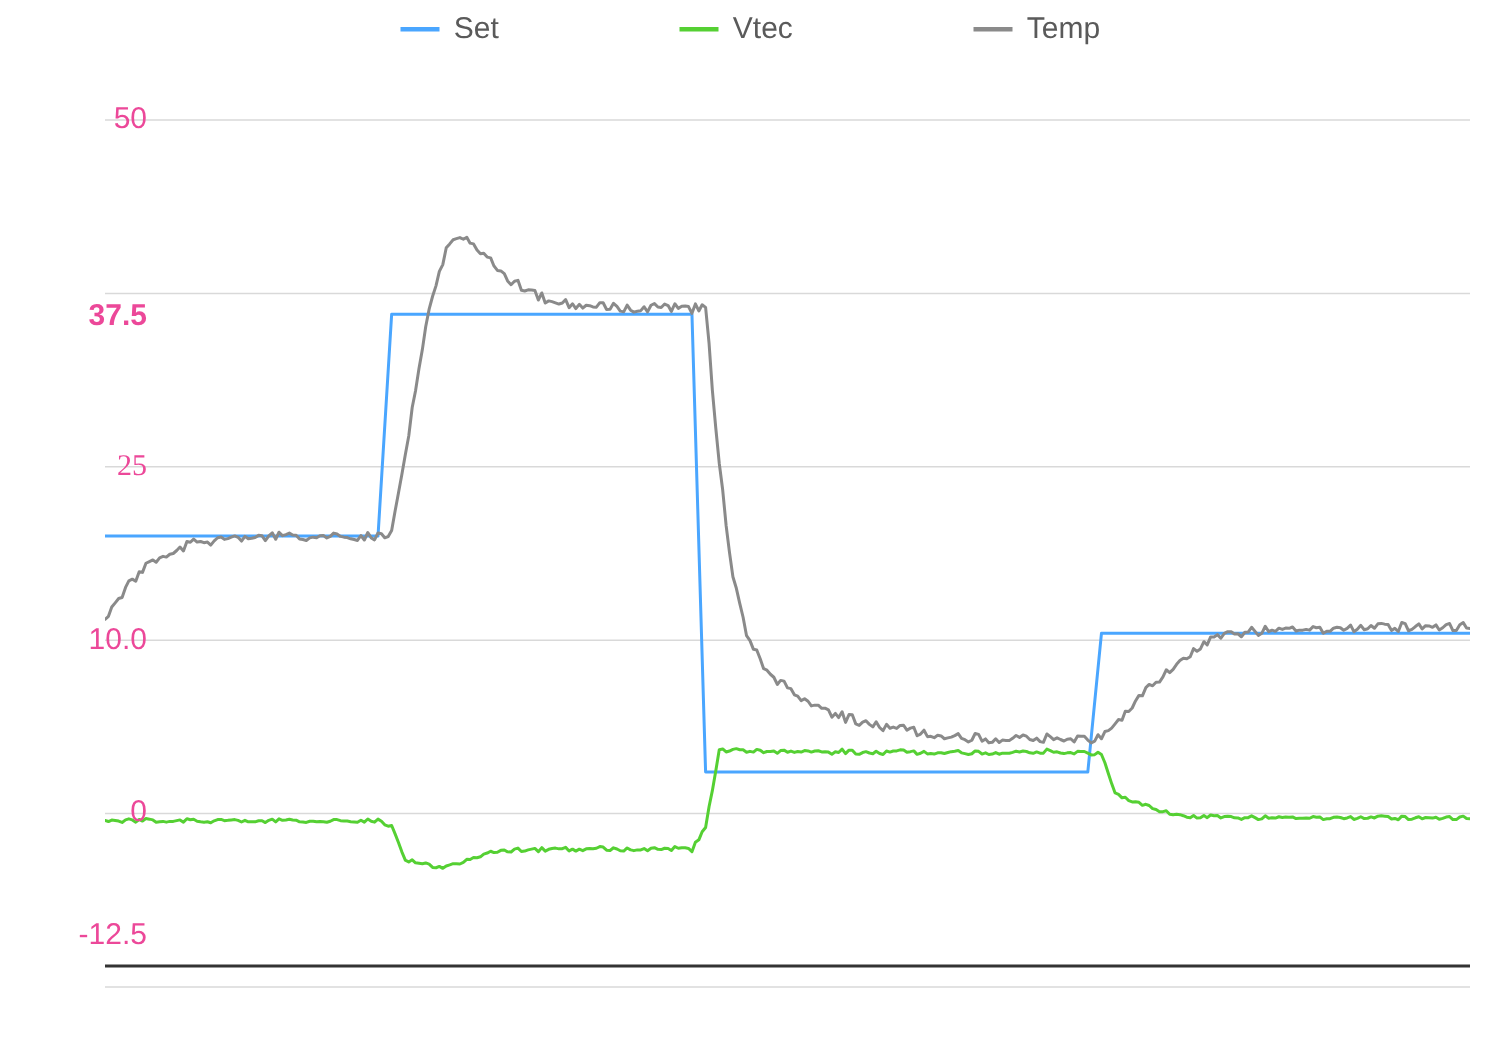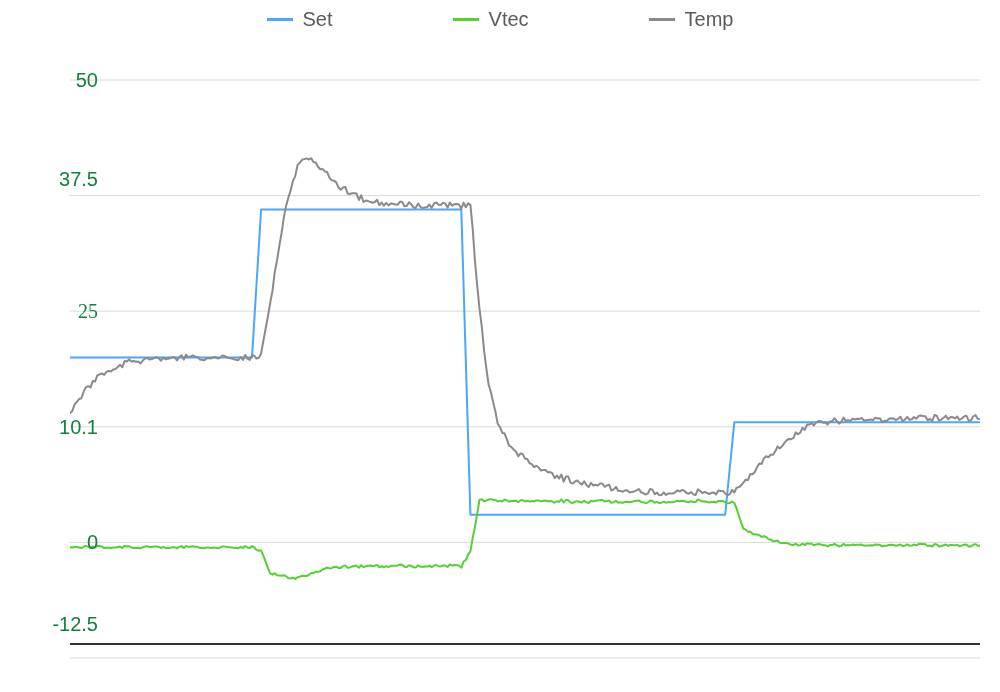--- a/index.html
+++ b/index.html
@@ -44,21 +44,21 @@
     left: 70px;
     top: 60px;
     width: 910px;
     height: 600px;
   }
   .ytick {
     position: absolute;
     right: 926px;
     transform: translateY(-50%);
     font-size: 20px;
-    color: #15803d;
+    color: #ec4899;
     text-align: right;
     width: 60px;
   }
   svg.grid, svg.lines {
     position: absolute;
     left: 0;
     top: 0;
   }
   .grid line.h {
     stroke: #d9d9d9;
@@ -106,18 +106,18 @@
         <line x1="0" x2="910" y1="584" y2="584" class="axis"></line>
       </svg>
     <svg class="lines" width="910" height="600">
         <path d="M0.0 297.4 L9.1 297.4 L18.2 297.4 L27.3 297.4 L36.4 297.4 L45.5 297.4 L54.6 297.4 L63.7 297.4 L72.8 297.4 L81.9 297.4 L91.0 297.4 L100.1 297.4 L109.2 297.4 L118.3 297.4 L127.4 297.4 L136.5 297.4 L145.6 297.4 L154.7 297.4 L163.8 297.4 L172.9 297.4 L182.0 297.4 L191.1 149.5 L200.2 149.5 L209.3 149.5 L218.4 149.5 L227.5 149.5 L236.6 149.5 L245.7 149.5 L254.8 149.5 L263.9 149.5 L273.0 149.5 L282.1 149.5 L291.2 149.5 L300.3 149.5 L309.4 149.5 L318.5 149.5 L327.6 149.5 L336.7 149.5 L345.8 149.5 L354.9 149.5 L364.0 149.5 L373.1 149.5 L382.2 149.5 L391.3 149.5 L400.4 454.7 L409.5 454.7 L418.6 454.7 L427.7 454.7 L436.8 454.7 L445.9 454.7 L455.0 454.7 L464.1 454.7 L473.2 454.7 L482.3 454.7 L491.4 454.7 L500.5 454.7 L509.6 454.7 L518.7 454.7 L527.8 454.7 L536.9 454.7 L546.0 454.7 L555.1 454.7 L564.2 454.7 L573.3 454.7 L582.4 454.7 L591.5 454.7 L600.6 454.7 L609.7 454.7 L618.8 454.7 L627.9 454.7 L637.0 454.7 L646.1 454.7 L655.2 454.7 L664.3 362.2 L673.4 362.2 L682.5 362.2 L691.6 362.2 L700.7 362.2 L709.8 362.2 L718.9 362.2 L728.0 362.2 L737.1 362.2 L746.2 362.2 L755.3 362.2 L764.4 362.2 L773.5 362.2 L782.6 362.2 L791.7 362.2 L800.8 362.2 L809.9 362.2 L819.0 362.2 L828.1 362.2 L837.2 362.2 L846.3 362.2 L855.4 362.2 L864.5 362.2 L873.6 362.2 L882.7 362.2 L891.8 362.2 L900.9 362.2 L910.0 362.2 " class="series" stroke="#4aa6ff"></path>
         <path d="M0.0 487.0 L2.3 487.7 L4.5 486.7 L6.8 487.0 L9.1 487.4 L11.4 488.3 L13.7 486.6 L15.9 485.9 L18.2 486.6 L20.5 488.1 L22.8 486.3 L25.0 487.4 L27.3 485.7 L29.6 486.1 L31.9 486.6 L34.1 488.1 L36.4 487.8 L38.7 487.6 L40.9 488.1 L43.2 487.6 L45.5 487.6 L47.8 487.1 L50.0 486.6 L52.3 488.1 L54.6 485.8 L56.9 486.5 L59.1 486.2 L61.4 487.5 L63.7 487.9 L66.0 488.1 L68.3 487.8 L70.5 488.5 L72.8 487.2 L75.1 486.4 L77.4 486.3 L79.6 487.1 L81.9 486.9 L84.2 486.6 L86.5 486.4 L88.7 486.9 L91.0 488.0 L93.3 486.9 L95.5 487.9 L97.8 487.9 L100.1 487.9 L102.4 487.2 L104.7 487.2 L106.9 488.4 L109.2 486.9 L111.5 486.1 L113.8 487.9 L116.0 485.9 L118.3 486.9 L120.6 486.6 L122.9 486.2 L125.1 486.7 L127.4 486.8 L129.7 487.9 L131.9 488.0 L134.2 488.3 L136.5 487.5 L138.8 487.5 L141.1 487.9 L143.3 487.6 L145.6 487.8 L147.9 488.2 L150.2 487.5 L152.4 486.4 L154.7 486.4 L157.0 487.1 L159.3 487.3 L161.5 487.4 L163.8 487.8 L166.1 488.0 L168.3 488.2 L170.6 486.8 L172.9 488.1 L175.2 486.0 L177.5 487.5 L179.7 488.1 L182.0 486.1 L184.3 487.5 L186.5 489.9 L188.8 490.8 L191.1 490.3 L193.4 495.9 L195.7 501.8 L197.9 507.9 L200.2 513.4 L202.5 514.7 L204.8 513.2 L207.0 515.2 L209.3 515.5 L211.6 515.8 L213.8 515.3 L216.1 516.1 L218.4 518.3 L220.7 518.5 L222.9 517.6 L225.2 518.9 L227.5 517.3 L229.8 516.6 L232.1 515.8 L234.3 515.9 L236.6 516.0 L238.9 514.9 L241.2 512.9 L243.4 513.0 L245.7 511.7 L248.0 511.8 L250.3 511.2 L252.5 509.4 L254.8 508.7 L257.1 507.5 L259.3 508.4 L261.6 508.2 L263.9 506.9 L266.2 506.7 L268.4 507.9 L270.7 508.0 L273.0 506.1 L275.3 505.4 L277.6 507.7 L279.8 507.4 L282.1 506.6 L284.4 506.1 L286.6 505.6 L288.9 507.8 L291.2 505.1 L293.5 507.4 L295.8 506.2 L298.0 505.7 L300.3 505.4 L302.6 505.9 L304.9 505.8 L307.1 504.9 L309.4 507.3 L311.7 506.1 L313.9 507.4 L316.2 506.1 L318.5 507.1 L320.8 505.9 L323.1 505.7 L325.3 505.8 L327.6 505.5 L329.9 504.4 L332.1 504.7 L334.4 506.8 L336.7 507.0 L339.0 505.2 L341.3 506.0 L343.5 507.2 L345.8 507.4 L348.1 505.3 L350.4 506.6 L352.6 507.1 L354.9 506.6 L357.2 506.6 L359.4 505.7 L361.7 507.2 L364.0 505.5 L366.3 505.1 L368.6 506.2 L370.8 506.4 L373.1 505.5 L375.4 505.6 L377.6 507.0 L379.9 504.4 L382.2 505.5 L384.5 505.1 L386.8 505.2 L389.0 505.6 L391.3 507.8 L393.6 501.5 L395.9 499.9 L398.1 494.5 L400.4 491.7 L402.7 477.8 L404.9 467.1 L407.2 453.9 L409.5 439.8 L411.8 439.3 L414.1 441.3 L416.3 440.7 L418.6 439.6 L420.9 439.1 L423.2 439.8 L425.4 439.9 L427.7 441.5 L430.0 440.9 L432.3 441.4 L434.5 439.6 L436.8 440.2 L439.1 441.8 L441.3 441.0 L443.6 441.0 L445.9 440.7 L448.2 442.2 L450.4 440.4 L452.7 440.1 L455.0 441.5 L457.3 440.7 L459.6 441.6 L461.8 441.0 L464.1 441.4 L466.4 440.4 L468.7 440.6 L470.9 441.4 L473.2 440.7 L475.5 440.5 L477.8 441.3 L480.0 441.1 L482.3 441.4 L484.6 442.8 L486.9 441.2 L489.1 441.7 L491.4 439.4 L493.7 442.4 L496.0 440.1 L498.2 440.1 L500.5 442.6 L502.8 442.9 L505.1 441.7 L507.3 441.1 L509.6 442.0 L511.9 442.5 L514.1 440.8 L516.4 442.3 L518.7 443.0 L521.0 440.7 L523.3 441.4 L525.5 440.7 L527.8 440.6 L530.1 439.9 L532.4 440.0 L534.6 441.5 L536.9 441.1 L539.2 440.6 L541.4 442.9 L543.7 442.2 L546.0 440.9 L548.3 442.6 L550.5 442.4 L552.8 442.7 L555.1 441.9 L557.4 441.8 L559.6 442.3 L561.9 441.7 L564.2 441.1 L566.5 440.8 L568.8 440.4 L571.0 441.9 L573.3 442.4 L575.6 443.0 L577.9 442.5 L580.1 440.6 L582.4 440.9 L584.7 442.7 L587.0 441.9 L589.2 443.0 L591.5 442.7 L593.8 441.7 L596.1 442.8 L598.3 442.1 L600.6 442.2 L602.9 442.2 L605.1 441.6 L607.4 440.8 L609.7 441.3 L612.0 440.7 L614.3 441.0 L616.5 441.9 L618.8 442.2 L621.1 441.3 L623.4 442.1 L625.6 442.1 L627.9 439.4 L630.2 440.4 L632.4 441.5 L634.7 441.2 L637.0 442.0 L639.3 442.4 L641.5 441.9 L643.8 441.7 L646.1 442.6 L648.4 440.9 L650.6 441.0 L652.9 441.0 L655.2 442.1 L657.5 443.3 L659.8 443.1 L662.0 441.5 L664.3 443.0 L666.6 448.5 L668.9 455.7 L671.1 462.4 L673.4 468.6 L675.7 469.6 L678.0 471.9 L680.2 471.5 L682.5 473.7 L684.8 474.6 L687.0 474.5 L689.3 474.9 L691.6 476.9 L693.9 476.2 L696.1 477.0 L698.4 479.1 L700.7 479.7 L703.0 481.2 L705.3 481.1 L707.5 480.5 L709.8 482.8 L712.1 483.1 L714.4 482.9 L716.6 483.1 L718.9 483.8 L721.2 484.8 L723.5 485.1 L725.7 483.7 L728.0 485.4 L730.3 485.2 L732.6 483.7 L734.8 485.1 L737.1 483.3 L739.4 483.8 L741.6 483.7 L743.9 485.3 L746.2 484.4 L748.5 484.1 L750.8 484.4 L753.0 485.2 L755.3 485.3 L757.6 486.3 L759.9 485.1 L762.1 485.1 L764.4 483.9 L766.7 485.1 L768.9 486.4 L771.2 485.9 L773.5 483.9 L775.8 485.5 L778.0 485.1 L780.3 485.4 L782.6 484.5 L784.9 485.0 L787.1 484.7 L789.4 484.8 L791.7 484.6 L794.0 485.7 L796.3 485.5 L798.5 485.5 L800.8 485.3 L803.1 485.5 L805.4 484.4 L807.6 484.8 L809.9 484.7 L812.2 486.4 L814.5 485.8 L816.7 485.8 L819.0 484.9 L821.3 484.7 L823.6 485.0 L825.8 485.8 L828.1 485.3 L830.4 484.4 L832.6 486.3 L834.9 485.6 L837.2 484.5 L839.5 485.7 L841.8 485.5 L844.0 484.6 L846.3 485.3 L848.6 484.1 L850.9 483.9 L853.1 484.1 L855.4 484.3 L857.7 486.0 L859.9 485.6 L862.2 486.5 L864.5 484.1 L866.8 484.4 L869.0 486.4 L871.3 486.1 L873.6 485.2 L875.9 484.5 L878.1 485.9 L880.4 485.0 L882.7 485.1 L885.0 485.4 L887.3 484.8 L889.5 486.2 L891.8 485.6 L894.1 484.7 L896.4 484.4 L898.6 486.4 L900.9 486.4 L903.2 484.7 L905.5 484.1 L907.7 485.7 L910.0 485.8 " class="series" stroke="#55d033"></path>
         <path d="M0.0 353.0 L2.3 350.9 L4.5 344.7 L6.8 341.9 L9.1 339.0 L11.4 338.3 L13.7 331.6 L15.9 327.2 L18.2 326.1 L20.5 327.5 L22.8 321.1 L25.0 321.6 L27.3 315.5 L29.6 314.4 L31.9 313.3 L34.1 314.8 L36.4 311.9 L38.7 310.9 L40.9 311.4 L43.2 309.5 L45.5 309.0 L47.8 307.0 L50.0 304.7 L52.3 307.3 L54.6 301.0 L56.9 301.5 L59.1 299.4 L61.4 301.4 L63.7 301.0 L66.0 301.8 L68.3 301.4 L70.5 303.4 L72.8 300.6 L75.1 298.5 L77.4 298.0 L79.6 299.6 L81.9 299.1 L84.2 298.1 L86.5 297.3 L88.7 298.2 L91.0 300.7 L93.3 297.6 L95.5 299.2 L97.8 298.8 L100.1 298.3 L102.4 296.9 L104.7 297.2 L106.9 300.4 L109.2 297.2 L111.5 295.2 L113.8 299.5 L116.0 294.8 L118.3 297.1 L120.6 296.4 L122.9 295.4 L125.1 296.7 L127.4 296.9 L129.7 299.4 L131.9 299.7 L134.2 300.3 L136.5 298.6 L138.8 298.1 L141.1 298.5 L143.3 297.2 L145.6 297.0 L147.9 298.6 L150.2 297.6 L152.4 295.4 L154.7 296.0 L157.0 297.6 L159.3 298.1 L161.5 298.4 L163.8 299.2 L166.1 299.7 L168.3 300.3 L170.6 297.0 L172.9 300.0 L175.2 295.0 L177.5 298.6 L179.7 299.9 L182.0 295.3 L184.3 295.8 L186.5 298.5 L188.8 297.7 L191.1 293.6 L193.4 280.7 L195.7 268.3 L197.9 256.4 L200.2 243.1 L202.5 230.7 L204.8 211.7 L207.0 200.7 L209.3 185.9 L211.6 172.9 L213.8 157.8 L216.1 146.1 L218.4 137.5 L220.7 130.4 L222.9 120.9 L225.2 116.4 L227.5 105.2 L229.8 102.6 L232.1 99.8 L234.3 99.1 L236.6 98.4 L238.9 99.5 L241.2 98.2 L243.4 102.1 L245.7 102.6 L248.0 106.7 L250.3 109.2 L252.5 108.9 L254.8 111.4 L257.1 111.9 L259.3 117.3 L261.6 120.3 L263.9 120.6 L266.2 122.4 L268.4 127.3 L270.7 129.8 L273.0 127.5 L275.3 126.9 L277.6 133.5 L279.8 134.0 L282.1 133.2 L284.4 133.3 L286.6 133.6 L288.9 140.0 L291.2 135.3 L293.5 142.0 L295.8 140.6 L298.0 141.1 L300.3 141.9 L302.6 142.7 L304.9 142.0 L307.1 139.7 L309.4 145.1 L311.7 142.5 L313.9 145.7 L316.2 142.9 L318.5 145.4 L320.8 143.5 L323.1 143.8 L325.3 144.6 L327.6 144.8 L329.9 141.8 L332.1 141.8 L334.4 146.3 L336.7 146.1 L339.0 142.2 L341.3 144.3 L343.5 147.4 L345.8 147.9 L348.1 143.4 L350.4 146.8 L352.6 148.1 L354.9 147.5 L357.2 147.1 L359.4 144.5 L361.7 147.9 L364.0 143.5 L366.3 142.4 L368.6 144.7 L370.8 145.0 L373.1 142.7 L375.4 143.7 L377.6 147.6 L379.9 142.5 L382.2 145.6 L384.5 144.2 L386.8 144.0 L389.0 144.4 L391.3 148.9 L393.6 142.6 L395.9 147.3 L398.1 143.2 L400.4 144.9 L402.7 168.8 L404.9 200.1 L407.2 225.5 L409.5 248.8 L411.8 266.7 L414.1 290.5 L416.3 308.1 L418.6 324.5 L420.9 332.2 L423.2 342.4 L425.4 351.5 L427.7 363.8 L430.0 367.1 L432.3 372.9 L434.5 373.3 L436.8 379.2 L439.1 385.8 L441.3 386.8 L443.6 389.5 L445.9 391.5 L448.2 396.3 L450.4 393.6 L452.7 394.1 L455.0 398.6 L457.3 399.1 L459.6 403.2 L461.8 404.1 L464.1 407.1 L466.4 405.8 L468.7 407.5 L470.9 410.6 L473.2 410.1 L475.5 410.1 L477.8 412.2 L480.0 412.1 L482.3 413.2 L484.6 418.1 L486.9 415.6 L489.1 418.4 L491.4 414.5 L493.7 421.6 L496.0 416.4 L498.2 416.5 L500.5 422.6 L502.8 423.6 L505.1 421.4 L507.3 420.5 L509.6 422.9 L511.9 424.6 L514.1 421.2 L516.4 425.0 L518.7 427.1 L521.0 422.9 L523.3 425.5 L525.5 424.7 L527.8 425.6 L530.1 423.6 L532.4 423.5 L534.6 426.8 L536.9 425.4 L539.2 424.8 L541.4 430.5 L543.7 429.4 L546.0 426.8 L548.3 431.1 L550.5 430.9 L552.8 431.8 L555.1 430.2 L557.4 430.6 L559.6 432.5 L561.9 431.9 L564.2 431.4 L566.5 430.4 L568.8 429.1 L571.0 432.2 L573.3 433.1 L575.6 434.6 L577.9 433.5 L580.1 429.0 L582.4 429.6 L584.7 434.1 L587.0 432.6 L589.2 435.2 L591.5 434.9 L593.8 432.5 L596.1 435.0 L598.3 433.4 L600.6 433.6 L602.9 433.6 L605.1 432.2 L607.4 430.3 L609.7 431.6 L612.0 430.0 L614.3 430.8 L616.5 433.0 L618.8 433.7 L621.1 432.1 L623.4 434.4 L625.6 434.9 L627.9 429.3 L630.2 431.1 L632.4 433.1 L634.7 431.9 L637.0 433.0 L639.3 434.0 L641.5 432.8 L643.8 432.5 L646.1 434.6 L648.4 430.6 L650.6 430.9 L652.9 430.9 L655.2 433.4 L657.5 435.3 L659.8 434.1 L662.0 429.8 L664.3 432.5 L666.6 427.7 L668.9 427.1 L671.1 425.4 L673.4 422.6 L675.7 419.7 L678.0 420.1 L680.2 414.1 L682.5 414.3 L684.8 412.0 L687.0 407.3 L689.3 403.6 L691.6 403.9 L693.9 398.4 L696.1 396.3 L698.4 397.2 L700.7 394.8 L703.0 394.7 L705.3 391.3 L707.5 386.5 L709.8 388.4 L712.1 386.2 L714.4 382.9 L716.6 380.4 L718.9 378.9 L721.2 379.2 L723.5 377.8 L725.7 372.4 L728.0 374.2 L730.3 372.6 L732.6 367.8 L734.8 369.9 L737.1 364.6 L739.4 364.6 L741.6 363.1 L743.9 365.5 L746.2 362.2 L748.5 361.1 L750.8 361.2 L753.0 362.7 L755.3 362.5 L757.6 364.5 L759.9 361.5 L762.1 361.4 L764.4 358.2 L766.7 360.9 L768.9 363.6 L771.2 362.2 L773.5 357.5 L775.8 361.1 L778.0 360.1 L780.3 360.9 L782.6 358.8 L784.9 359.6 L787.1 358.7 L789.4 358.9 L791.7 358.0 L794.0 360.7 L796.3 360.1 L798.5 360.1 L800.8 359.6 L803.1 360.1 L805.4 357.7 L807.6 358.5 L809.9 358.2 L812.2 362.2 L814.5 360.8 L816.7 360.9 L819.0 358.8 L821.3 358.2 L823.6 358.5 L825.8 360.2 L828.1 358.9 L830.4 356.7 L832.6 361.1 L834.9 359.5 L837.2 356.9 L839.5 359.8 L841.8 359.2 L844.0 357.0 L846.3 358.8 L848.6 355.9 L850.9 355.6 L853.1 356.1 L855.4 356.3 L857.7 360.3 L859.9 358.9 L862.2 361.0 L864.5 355.0 L866.8 355.8 L869.0 360.5 L871.3 359.6 L873.6 357.7 L875.9 355.9 L878.1 359.3 L880.4 357.1 L882.7 357.3 L885.0 358.2 L887.3 356.6 L889.5 360.0 L891.8 358.5 L894.1 356.4 L896.4 355.7 L898.6 360.4 L900.9 360.4 L903.2 356.5 L905.5 355.1 L907.7 358.7 L910.0 359.0 " class="series" stroke="#8a8a8a"></path>
       </svg>
   </div>
 
   <div class="ytick" style="top: 80px;">50</div>
-  <div class="ytick" style="top: 179px;">37.5</div>
+  <div class="ytick" style="top: 211px; font-weight: bold;">37.5</div>
   <div class="ytick" style="top: 311.2px; font-family: Liberation Serif, serif;">25</div>
-  <div class="ytick" style="top: 426.8px;">10.1</div>
+  <div class="ytick" style="top: 426.8px;">10.0</div>
   <div class="ytick" style="top: 542.4px;">0</div>
   <div class="ytick" style="top: 624px;">-12.5</div>
 </div>
 
 </body></html>

